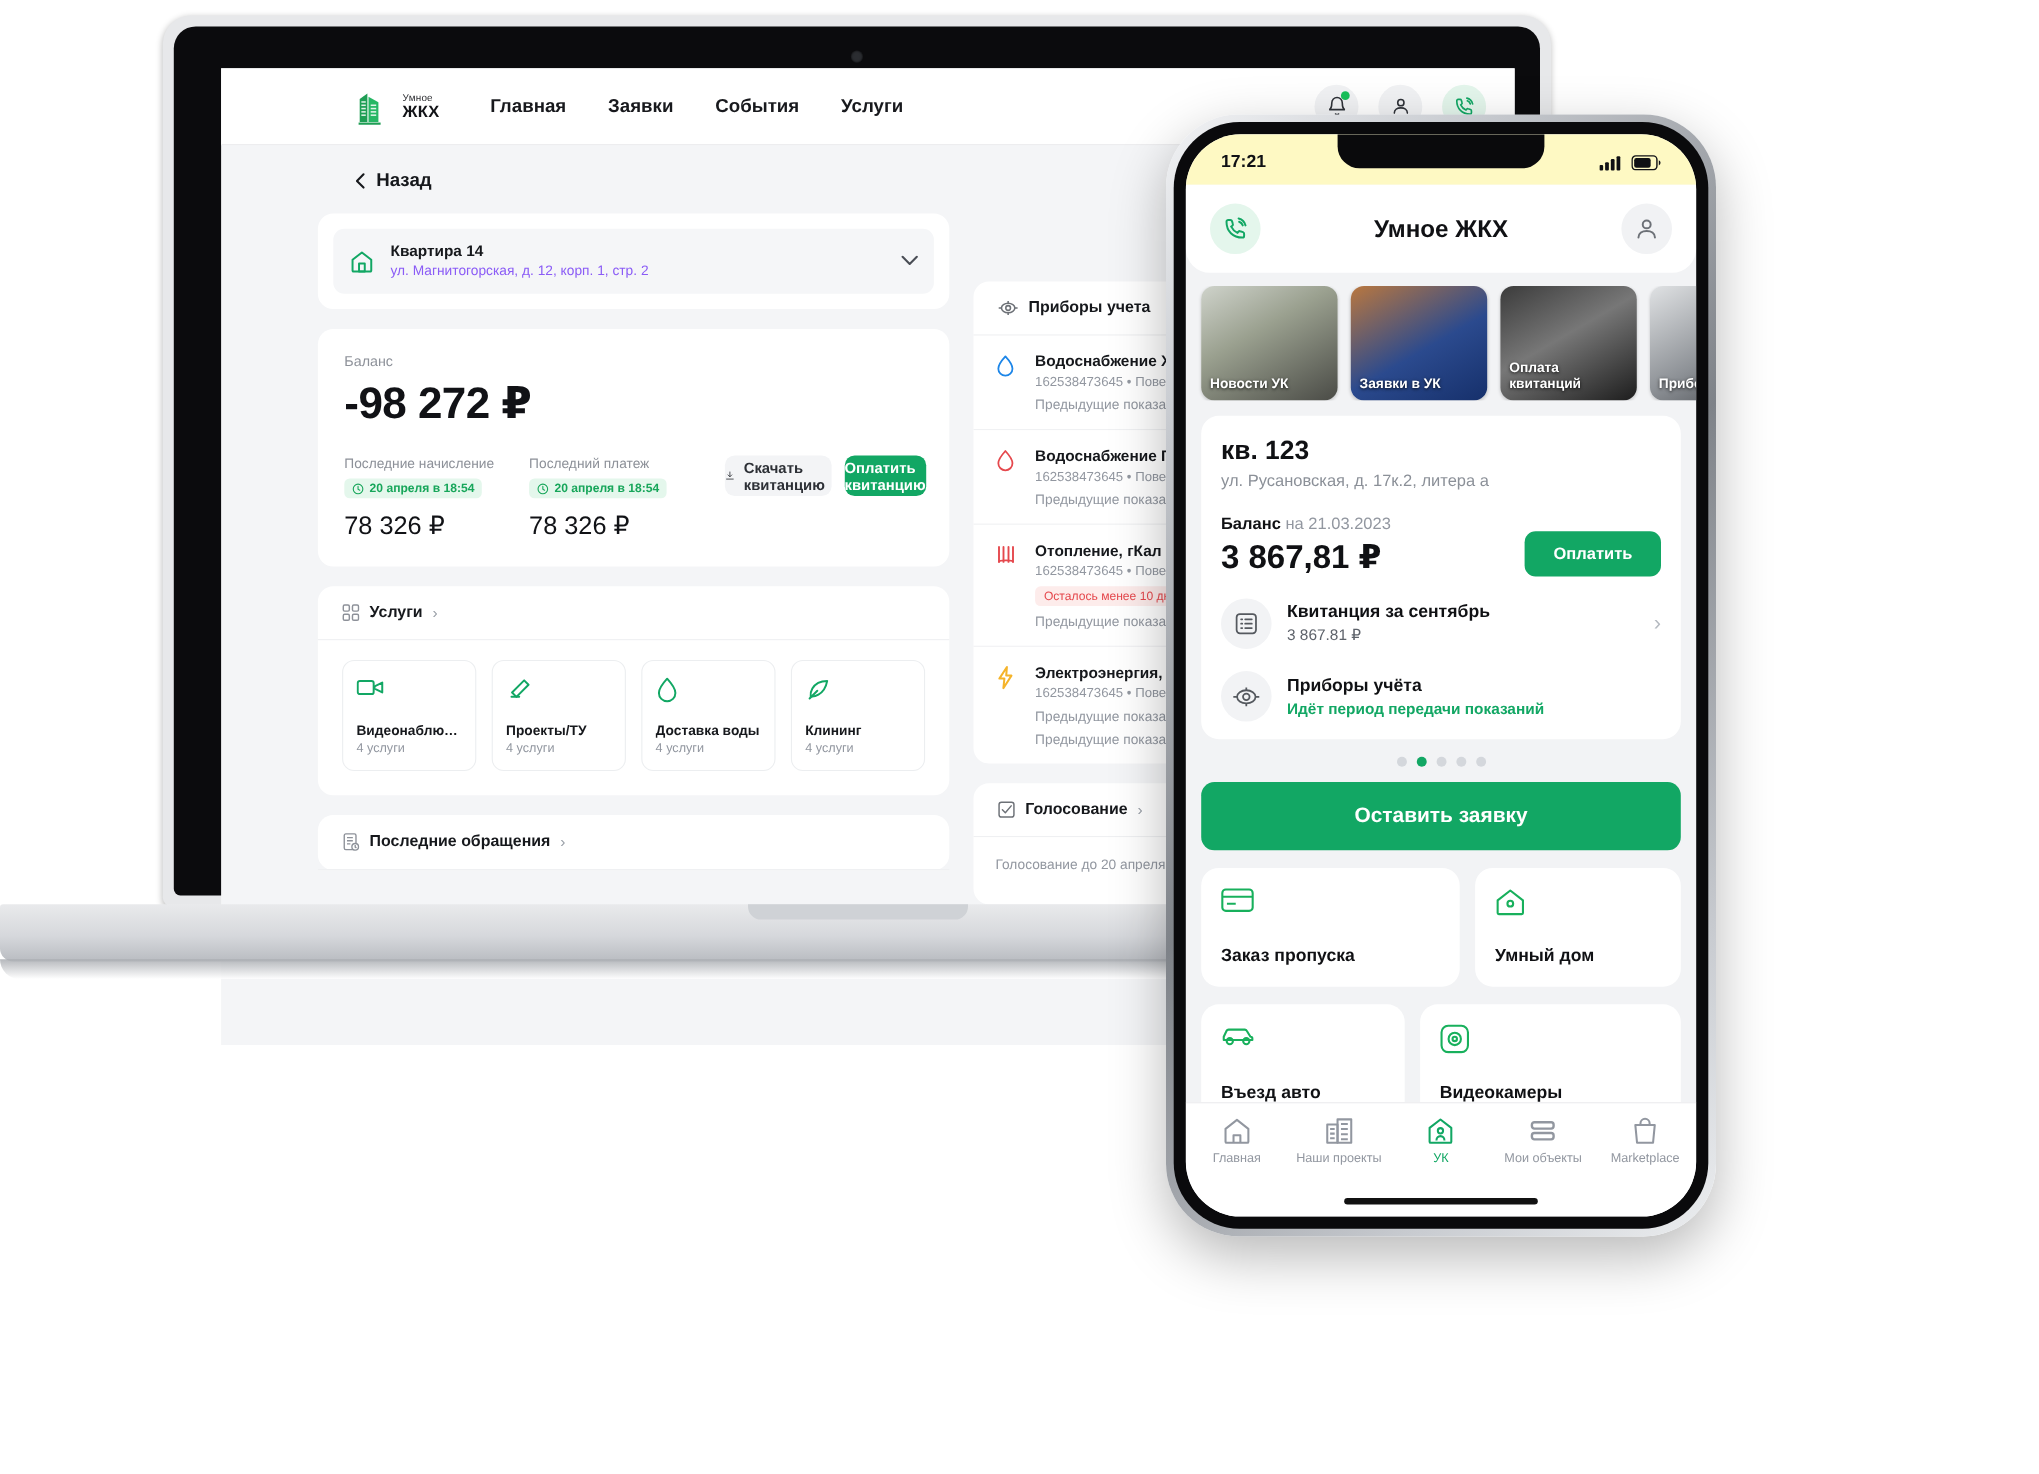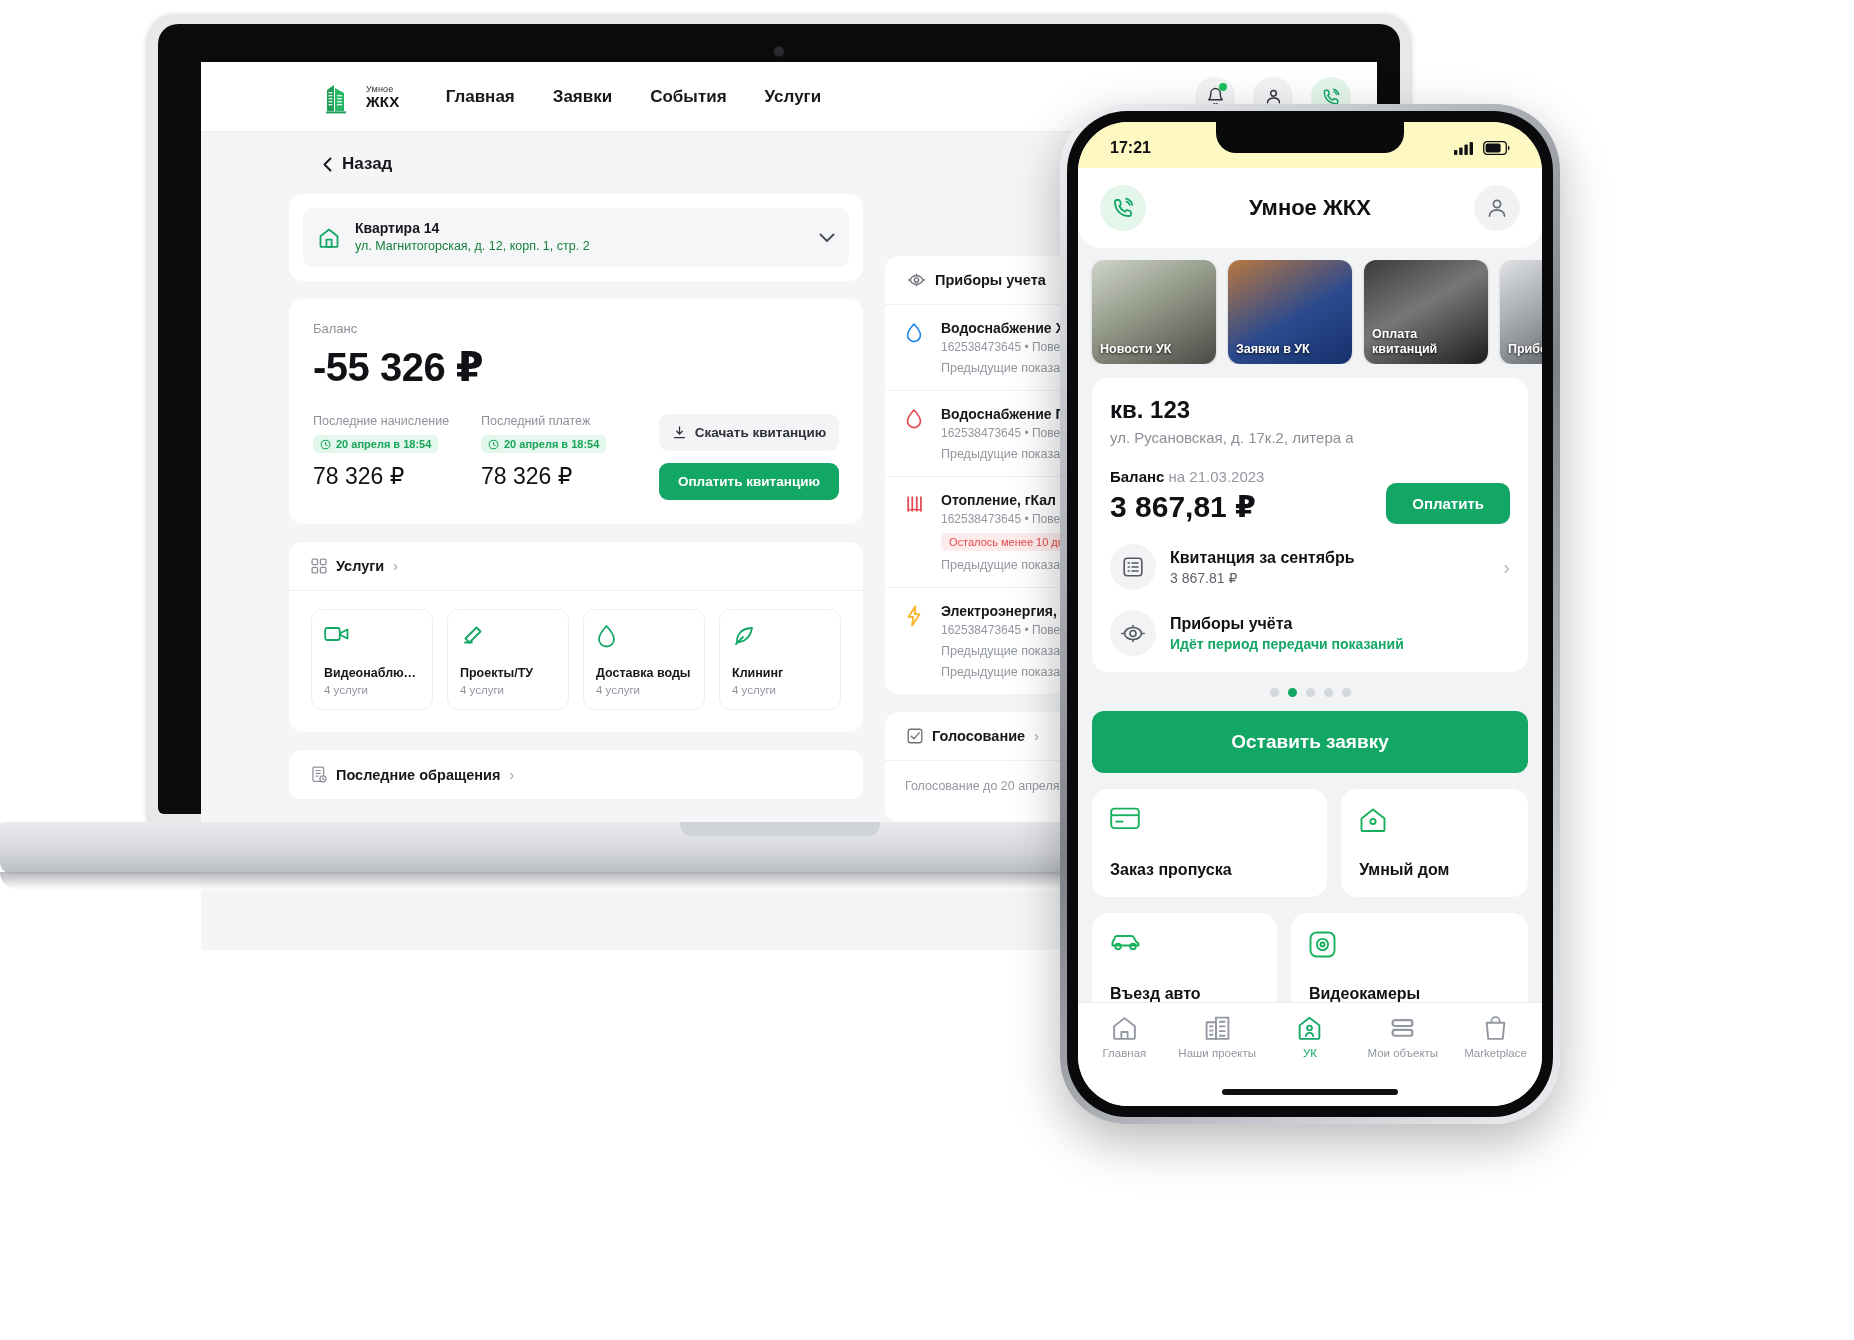--- a/index.html
+++ b/index.html
@@ -50,33 +50,33 @@
 
   .cols{display:flex;gap:22px;margin-left:96px;justify-content:center;}
   .colL{width:574px;flex:0 0 574px;}
   .colR{width:500px;flex:0 0 500px;}
 
   .card{background:#fff;border-radius:14px;margin-bottom:18px;}
   .addr-card{padding:14px;}
   .addr-pill{background:#f5f6f8;border-radius:10px;padding:12px 14px;
              display:flex;align-items:center;gap:14px;cursor:pointer;}
   .addr-txt .t1{font-size:14px;font-weight:bold;color:#16181c;line-height:1.25;}
-  .addr-txt .t2{font-size:12.5px;color:#15803d;line-height:1.4;}
+  .addr-txt .t2{font-size:12.5px;color:#8b5cf6;line-height:1.4;}
   .chev-d{margin-left:auto;color:#4a4e56;}
 
   .bal-card{padding:22px 24px 24px;position:relative;}
   .bal-lbl{font-size:13px;color:#8d9199;margin-bottom:8px;}
   .bal-amt{font-size:40px;font-weight:bold;color:#111216;letter-spacing:-.5px;}
   .bal-grid{display:flex;align-items:flex-start;margin-top:24px;gap:28px;}
   .bal-col{min-width:140px;}
   .bal-col .h{font-size:12.5px;color:#8d9199;margin-bottom:7px;}
   .chip{display:inline-flex;align-items:center;gap:5px;background:#e4f7ec;
         color:#17a65a;font-size:11px;font-weight:bold;border-radius:5px;padding:3px 7px;}
   .bal-col .v{font-size:23px;font-weight:normal;color:#111216;margin-top:9px;}
-  .bal-actions{margin-left:auto;display:flex;flex-direction:column;gap:12px;width:180px;}
+  .bal-actions{margin-left:auto;display:flex;flex-direction:row;gap:12px;width:180px;}
   .btn{border:0;border-radius:9px;font-size:13.5px;font-weight:bold;cursor:pointer;
        height:37px;display:flex;align-items:center;justify-content:center;gap:8px;
        font-family:inherit;}
   .btn-ghost{background:#f3f4f6;color:#2d3036;}
   .btn-green{background:#12a764;color:#fff;}
 
   .sec-head{display:flex;align-items:center;gap:9px;padding:16px 22px;
             border-bottom:1px solid #eff0f2;cursor:pointer;}
   .sec-head .ttl{font-size:14.5px;font-weight:bold;color:#16181c;}
   .chev-r{color:#9aa0a8;font-size:14px;}
@@ -260,21 +260,21 @@
                     <span class="chev-d">
                       <svg width="16" height="10" viewBox="0 0 16 10" fill="none" stroke="#4a4e56" stroke-width="1.9" stroke-linecap="round" stroke-linejoin="round">
                           <path d="M1.5 1.5L8 8l6.5-6.5"></path>
                         </svg>
                     </span>
                   </div>
                 </div>
 
                 <div class="card bal-card">
                   <div class="bal-lbl">Баланс</div>
-                  <div class="bal-amt">-55 326 ₽</div>
+                  <div class="bal-amt">-98 272 ₽</div>
                   <div class="bal-grid">
                     <div class="bal-col">
                       <div class="h">Последние начисление</div>
                       <div class="chip">
                         <svg width="11" height="11" viewBox="0 0 24 24" fill="none" stroke="#17a65a" stroke-width="2.2" stroke-linecap="round">
                             <circle cx="12" cy="12" r="9.5"></circle>
                             <path d="M12 7v5.4l3.4 2"></path>
                           </svg>
                         <span>20 апреля в 18:54</span>
                       </div>

